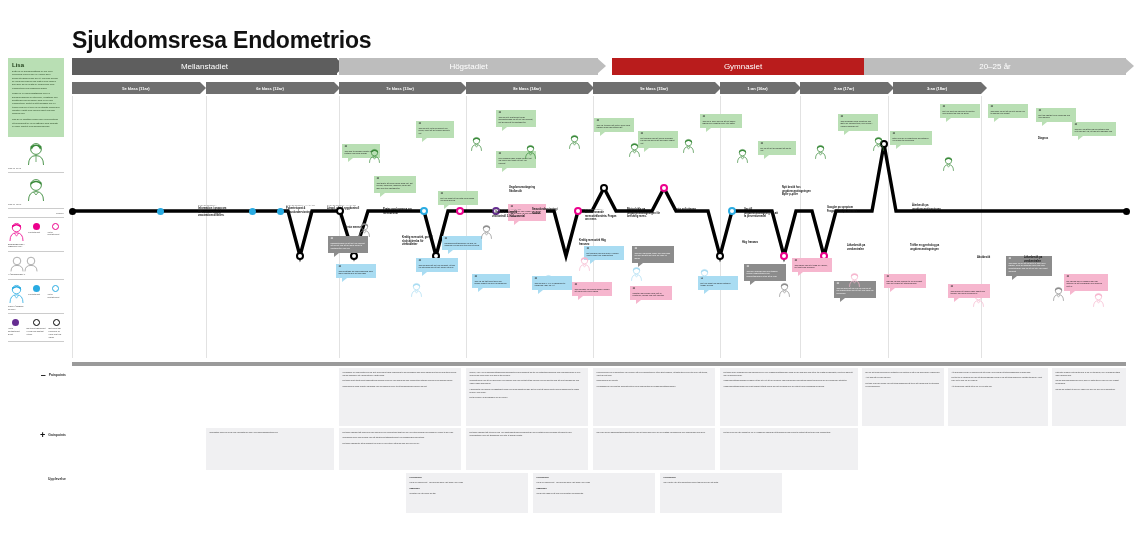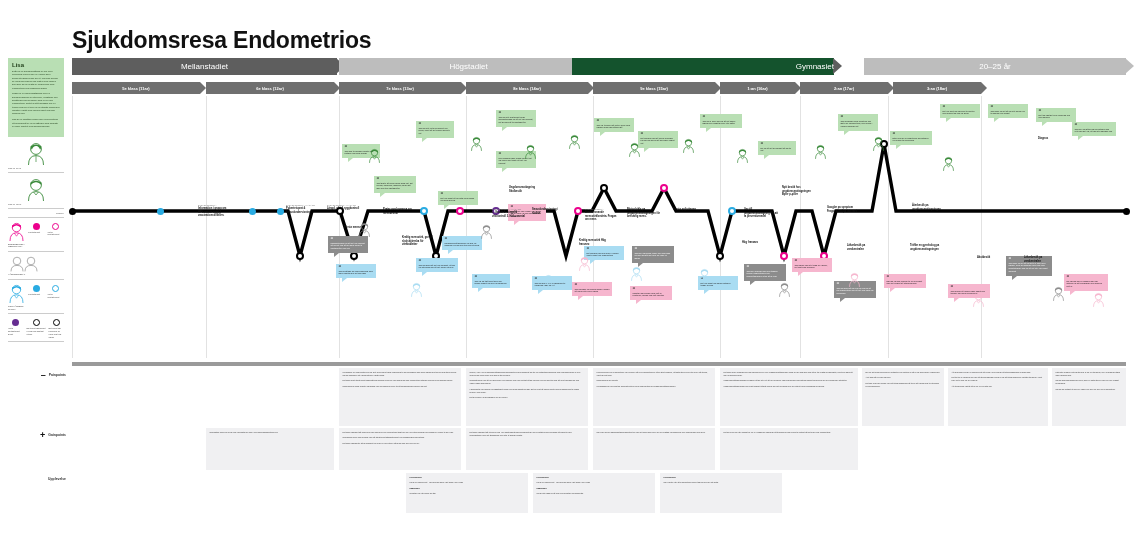--- a/index.html
+++ b/index.html
@@ -222,21 +222,21 @@
 
   <div class="phases">
       <div class="phase" style="left: 0px; width: 265px; background: rgb(94, 94, 94);">
         <span>Mellanstadiet</span>
         <div class="arrow" style="border-left: 9px solid rgb(94, 94, 94);"></div>
       </div>
       <div class="phase" style="left: 267px; width: 259px; background: rgb(189, 189, 189);">
         <span>Högstadiet</span>
         <div class="arrow" style="border-left: 9px solid rgb(189, 189, 189);"></div>
       </div>
-      <div class="phase" style="left: 500px; width: 262px; background: #14532d; justify-content: flex-end;">
+      <div class="phase" style="left: 540px; width: 262px; background: #b91c1c;">
         <span>Gymnasiet</span>
         <div class="arrow" style="border-left: 9px solid rgb(94, 94, 94);"></div>
       </div>
       <div class="phase" style="left: 792px; width: 262px; background: rgb(189, 189, 189);">
         <span>20–25 år</span>
         <div class="arrow" style="border-left: 9px solid rgb(189, 189, 189);"></div>
       </div>
     </div>
 
   <div class="subphases">

